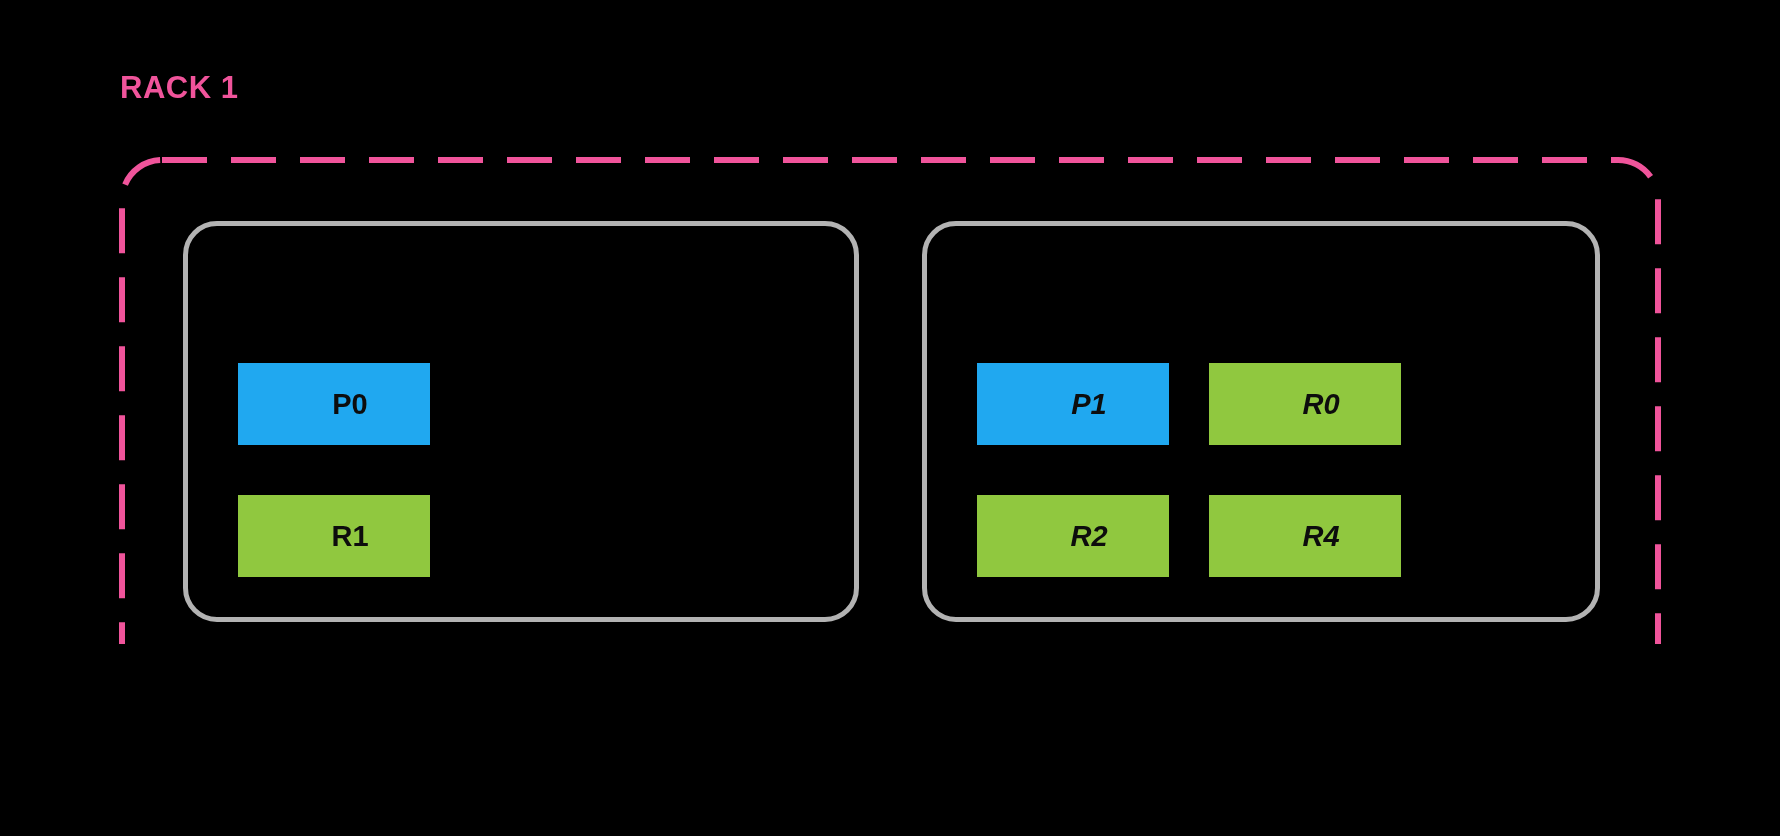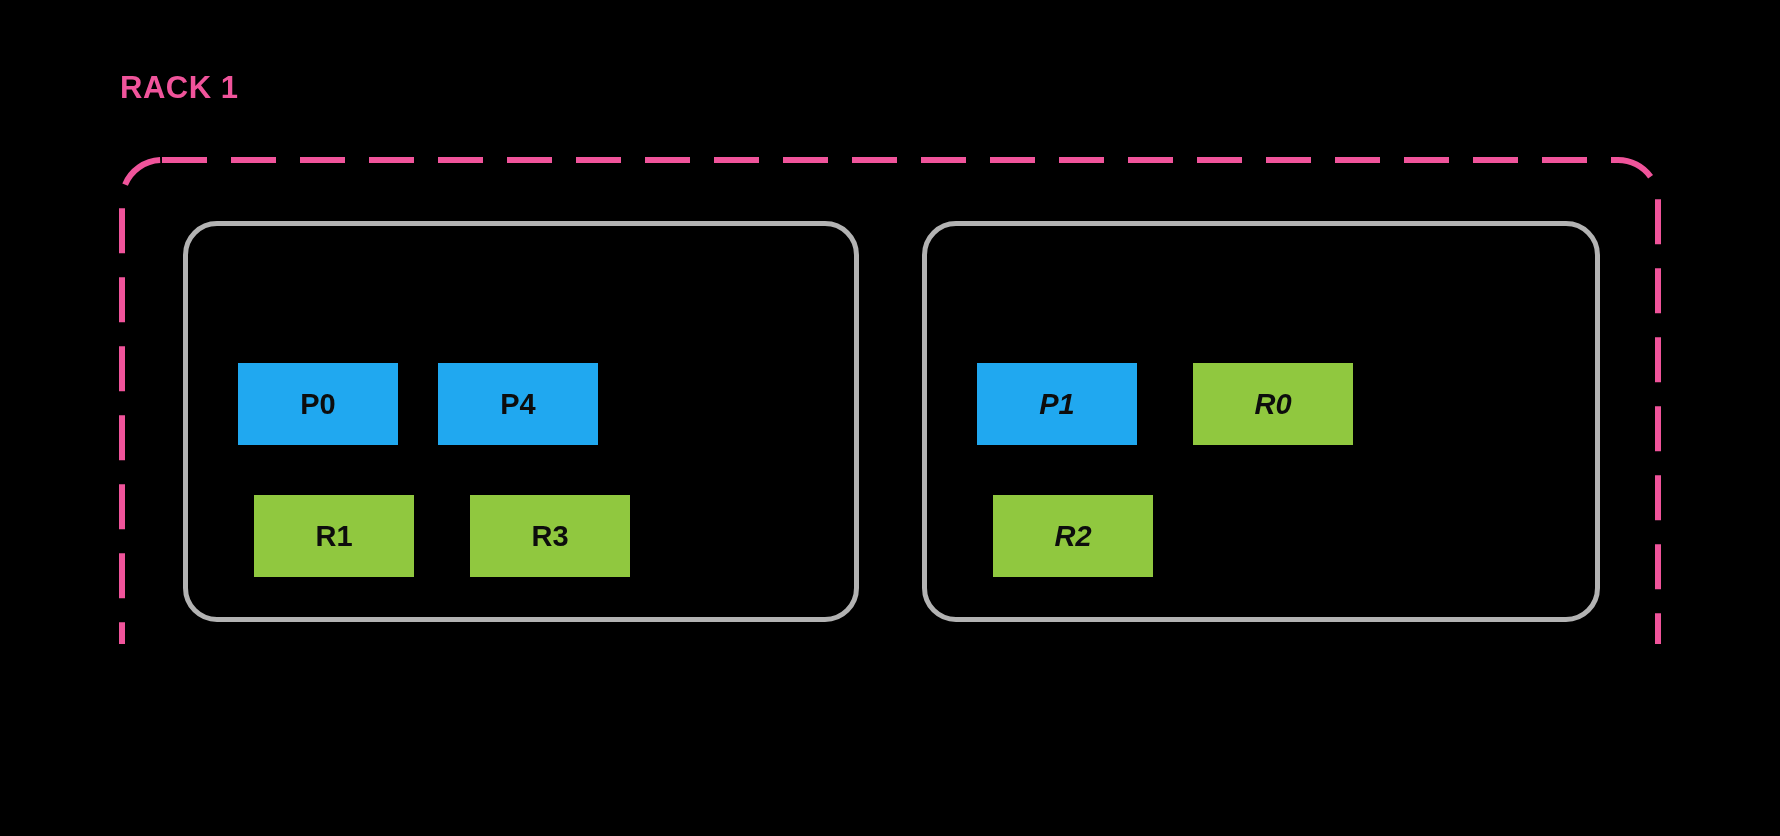--- a/index.html
+++ b/index.html
@@ -59,49 +59,49 @@
   .row-bottom { top: 269px; }
   .slot {
     width: 160px;
     height: 82px;
     display: flex;
     align-items: center;
     justify-content: center;
     font-size: 29px;
     font-weight: 700;
     color: var(--slot-text, #0D0D0D);
+    padding-left: 32px;
   }
   .slot.primary { background: var(--primary-fill, #20A8F0); }
-  .slot.replica { background: var(--replica-fill, #90C83F); margin-left: 16px; }
+  .slot.replica { background: var(--replica-fill, #90C83F); }
 </style>
 </head>
 <body>
 
 <div class="stage">
 
   <div class="rack-label">RACK 1</div>
 
   <svg class="rack-border" viewBox="0 0 1542 598" xmlns="http://www.w3.org/2000/svg">
     <rect x="3" y="3" width="1536" height="592" rx="40" ry="40"></rect>
   </svg>
 
   <div class="host host-1">
     <div class="slot-row row-top">
       <div class="slot primary">P0</div>
-      <div class="slot primary">P4</div>
     </div>
     <div class="slot-row row-bottom">
       <div class="slot replica">R1</div>
-      <div class="slot replica">R3</div>
     </div>
   </div>
 
   <div class="host host-2">
     <div class="slot-row row-top">
       <div class="slot primary">P1</div>
       <div class="slot replica">R0</div>
     </div>
     <div class="slot-row row-bottom">
       <div class="slot replica">R2</div>
+      <div class="slot replica">R4</div>
     </div>
   </div>
 
 </div>
 
 </body></html>

